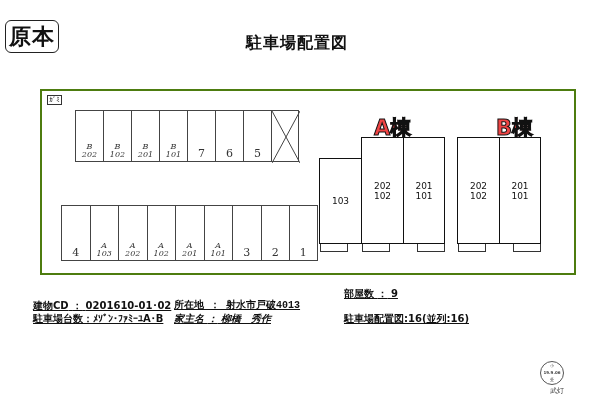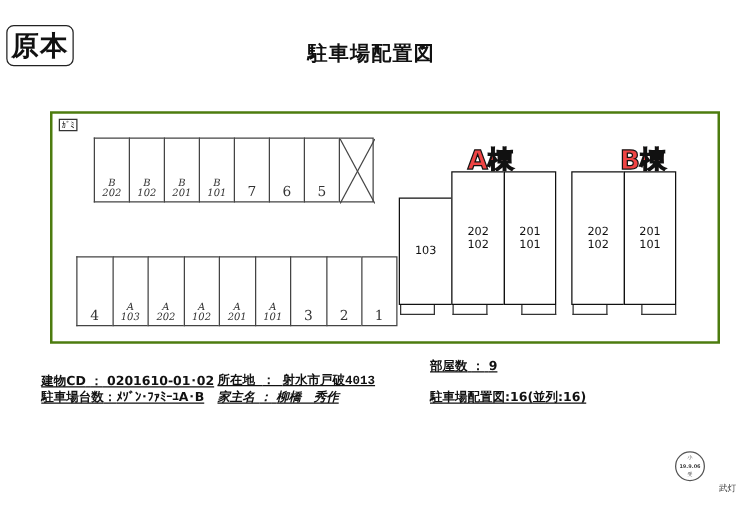--- a/index.html
+++ b/index.html
@@ -24,21 +24,21 @@
   .row-bot { left: 19px; top: 114px; height: 56px; }
   .row-bot .slot { width: 28.5px; height: 56px; }
   .xslot svg { position: absolute; left: 0; top: 0; }
   .bldg { border: 1.5px solid #111; background: #fff; display: flex; align-items: center; justify-content: center;
           font-size: 9px; text-align: center; line-height: 10px; }
   .step { border: 1px solid #333; border-top: none; height: 8px; }
   .wing-label { font-size: 21px; font-weight: bold; color: #ef4444; -webkit-text-stroke: 1px #111; letter-spacing: 0; }
   .info { font-size: 10px; line-height: 12px; text-decoration: underline; white-space: nowrap; font-weight: bold; }
   .stamp { left: 540px; top: 361px; width: 24px; height: 24px; border: 1px solid #555; border-radius: 50%;
            font-size: 4px; text-align: center; line-height: 7px; color: #444; }
-  .stamp-sig { left: 575px; top: 386px; font-size: 7px; color: #444; }
+  .stamp-sig { left: 550px; top: 386px; font-size: 7px; color: #444; }
 </style>
 </head>
 <body>
 
 <div class="abs stamp-original">原本</div>
 <div class="abs title"><span>駐車場配置図</span></div>
 
 <div class="abs site">
   <div class="abs mark-box">ｶﾞﾐ</div>
 

